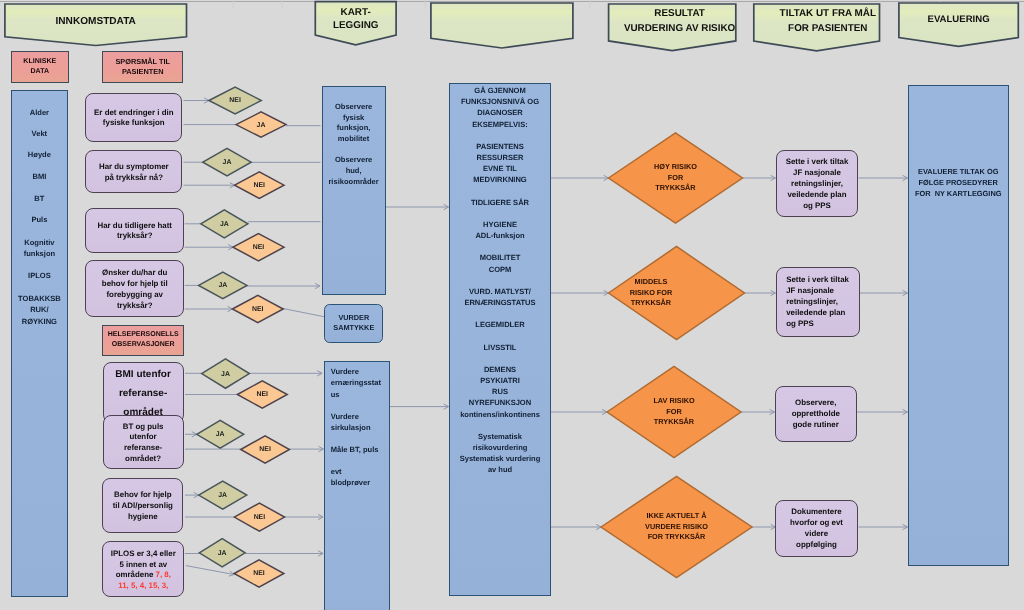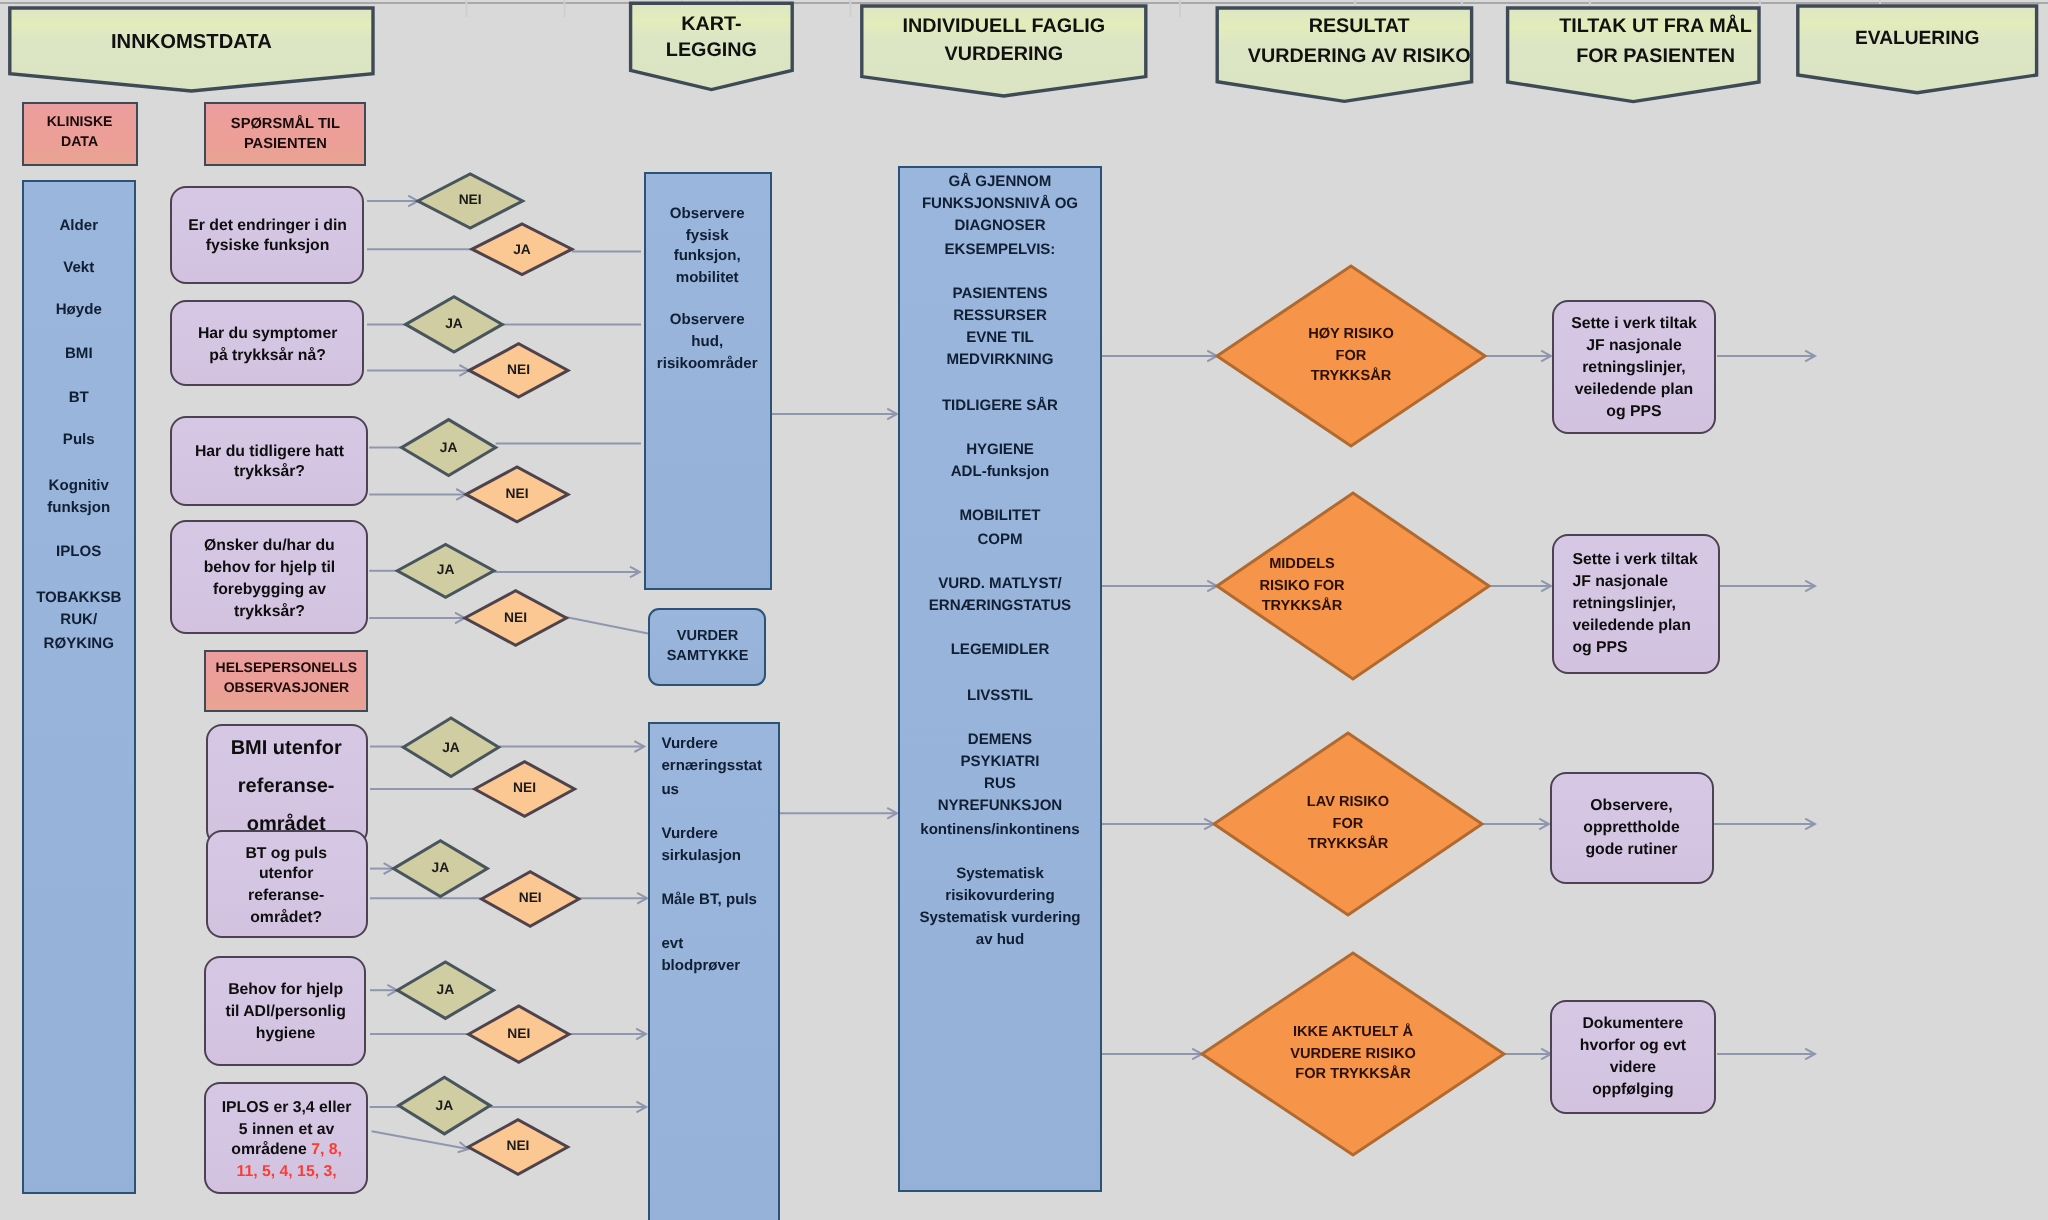--- a/index.html
+++ b/index.html
@@ -143,22 +143,20 @@
 <g>
 <polygon points="608.5,178.0 675.5,133.0 742.5,178.0 675.5,223.0" fill="#f6954a" stroke="#b06a30" stroke-width="1.5"></polygon>
 <polygon points="608.5,293.0 676.5,246.5 744.5,293.0 676.5,339.5" fill="#f6954a" stroke="#b06a30" stroke-width="1.5"></polygon>
 <polygon points="607.0,412.0 674.0,366.5 741.0,412.0 674.0,457.5" fill="#f6954a" stroke="#b06a30" stroke-width="1.5"></polygon>
 <polygon points="601.0,527.0 676.5,476.5 752.0,527.0 676.5,577.5" fill="#f6954a" stroke="#b06a30" stroke-width="1.5"></polygon>
 </g>
 </svg>
 <div class="bannertext" style="left:4.9px;top:14.75px;width:181.6px;font-size:10.1px;line-height:13.3px;">INNKOMSTDATA</div>
 <div class="bannertext" style="left:315.3px;top:5.70px;width:80.8px;font-size:9.9px;line-height:13.2px;">KART-
 LEGGING</div>
-<div class="bannertext" style="left:430.9px;top:7.05px;width:142.0px;font-size:9.9px;line-height:13.5px;">INDIVIDUELL FAGLIG
-VURDERING</div>
 <div class="bannertext" style="left:608.6px;top:7.45px;width:142px;font-size:9.9px;line-height:14.3px;">RESULTAT
 VURDERING AV RISIKO</div>
 <div class="bannertext" style="left:753.8px;top:7.45px;width:148px;font-size:9.9px;line-height:14.3px;">TILTAK UT FRA MÅL
 FOR PASIENTEN</div>
 <div class="bannertext" style="left:898.9px;top:13.05px;width:119.4px;font-size:9.6px;line-height:13.3px;">EVALUERING</div>
 <div class="node pink" style="left:11px;top:51.3px;width:57.6px;height:32.1px;font-size:7.05px;line-height:10.4px;">KLINISKE
 DATA</div>
 <div class="node pink" style="left:102px;top:51.4px;width:81.4px;height:31.6px;font-size:7.35px;line-height:10.4px;">SPØRSMÅL TIL
 PASIENTEN</div>
 <div class="node pink" style="left:102px;top:324.7px;width:82.4px;height:31.0px;font-size:7.0px;line-height:10.5px;">HELSEPERSONELLS
@@ -295,13 +293,16 @@
 retningslinjer,
 veiledende plan
 og PPS</div>
 <div class="node purple" style="left:774.6px;top:385.5px;width:82.3px;height:56.4px;font-size:7.9px;line-height:11px;">Observere,
 opprettholde
 gode rutiner</div>
 <div class="node purple" style="left:775.0px;top:499.5px;width:82.9px;height:57.6px;font-size:7.9px;line-height:11px;">Dokumentere
 hvorfor og evt
 videre
 oppfølging</div>
+<div class="node blue" style="left:907.9px;top:84.5px;width:100.7px;height:481.9px;font-size:7.4px;line-height:11px;justify-content:flex-start;padding-top:80.1px;white-space:pre;">EVALUERE TILTAK OG
+FØLGE PROSEDYRER
+FOR  NY KARTLEGGING</div>
 </div>
 
 </body></html>

